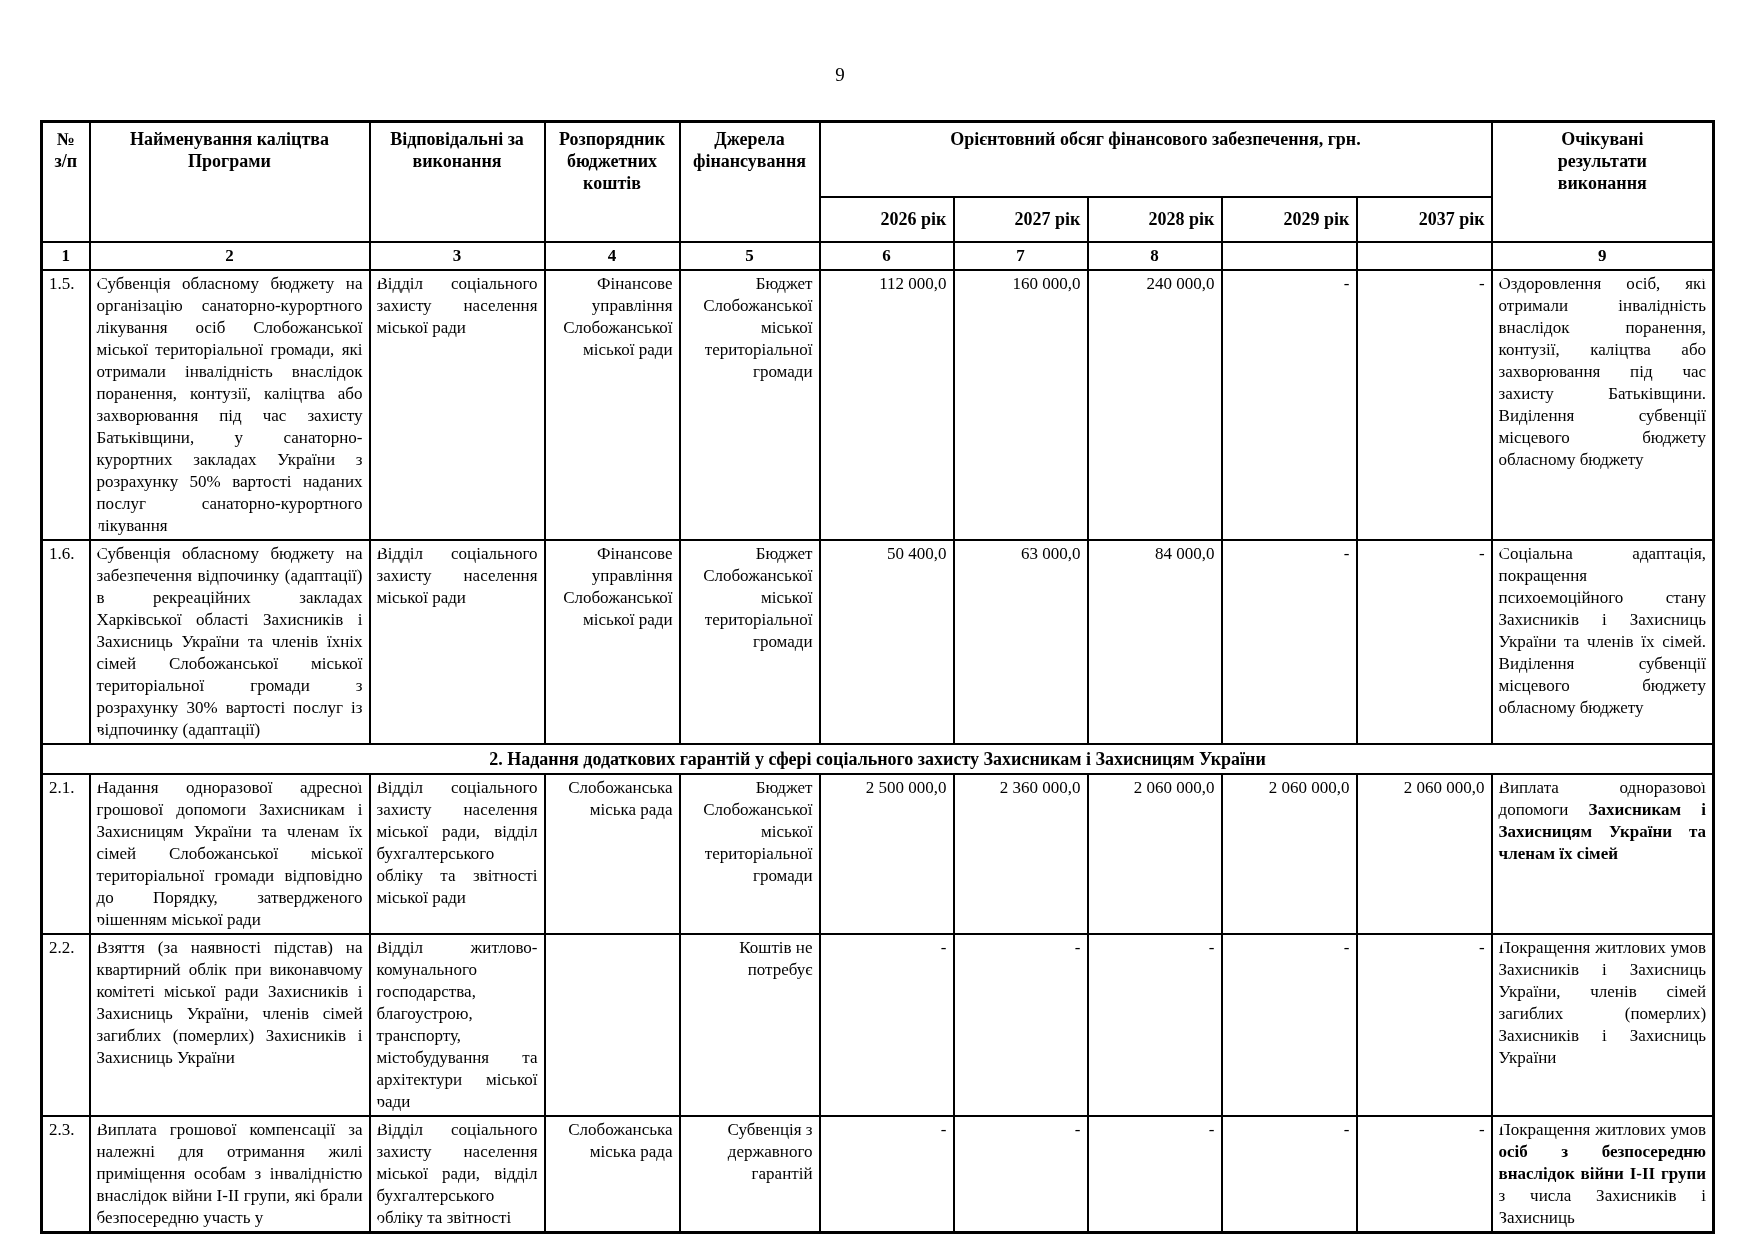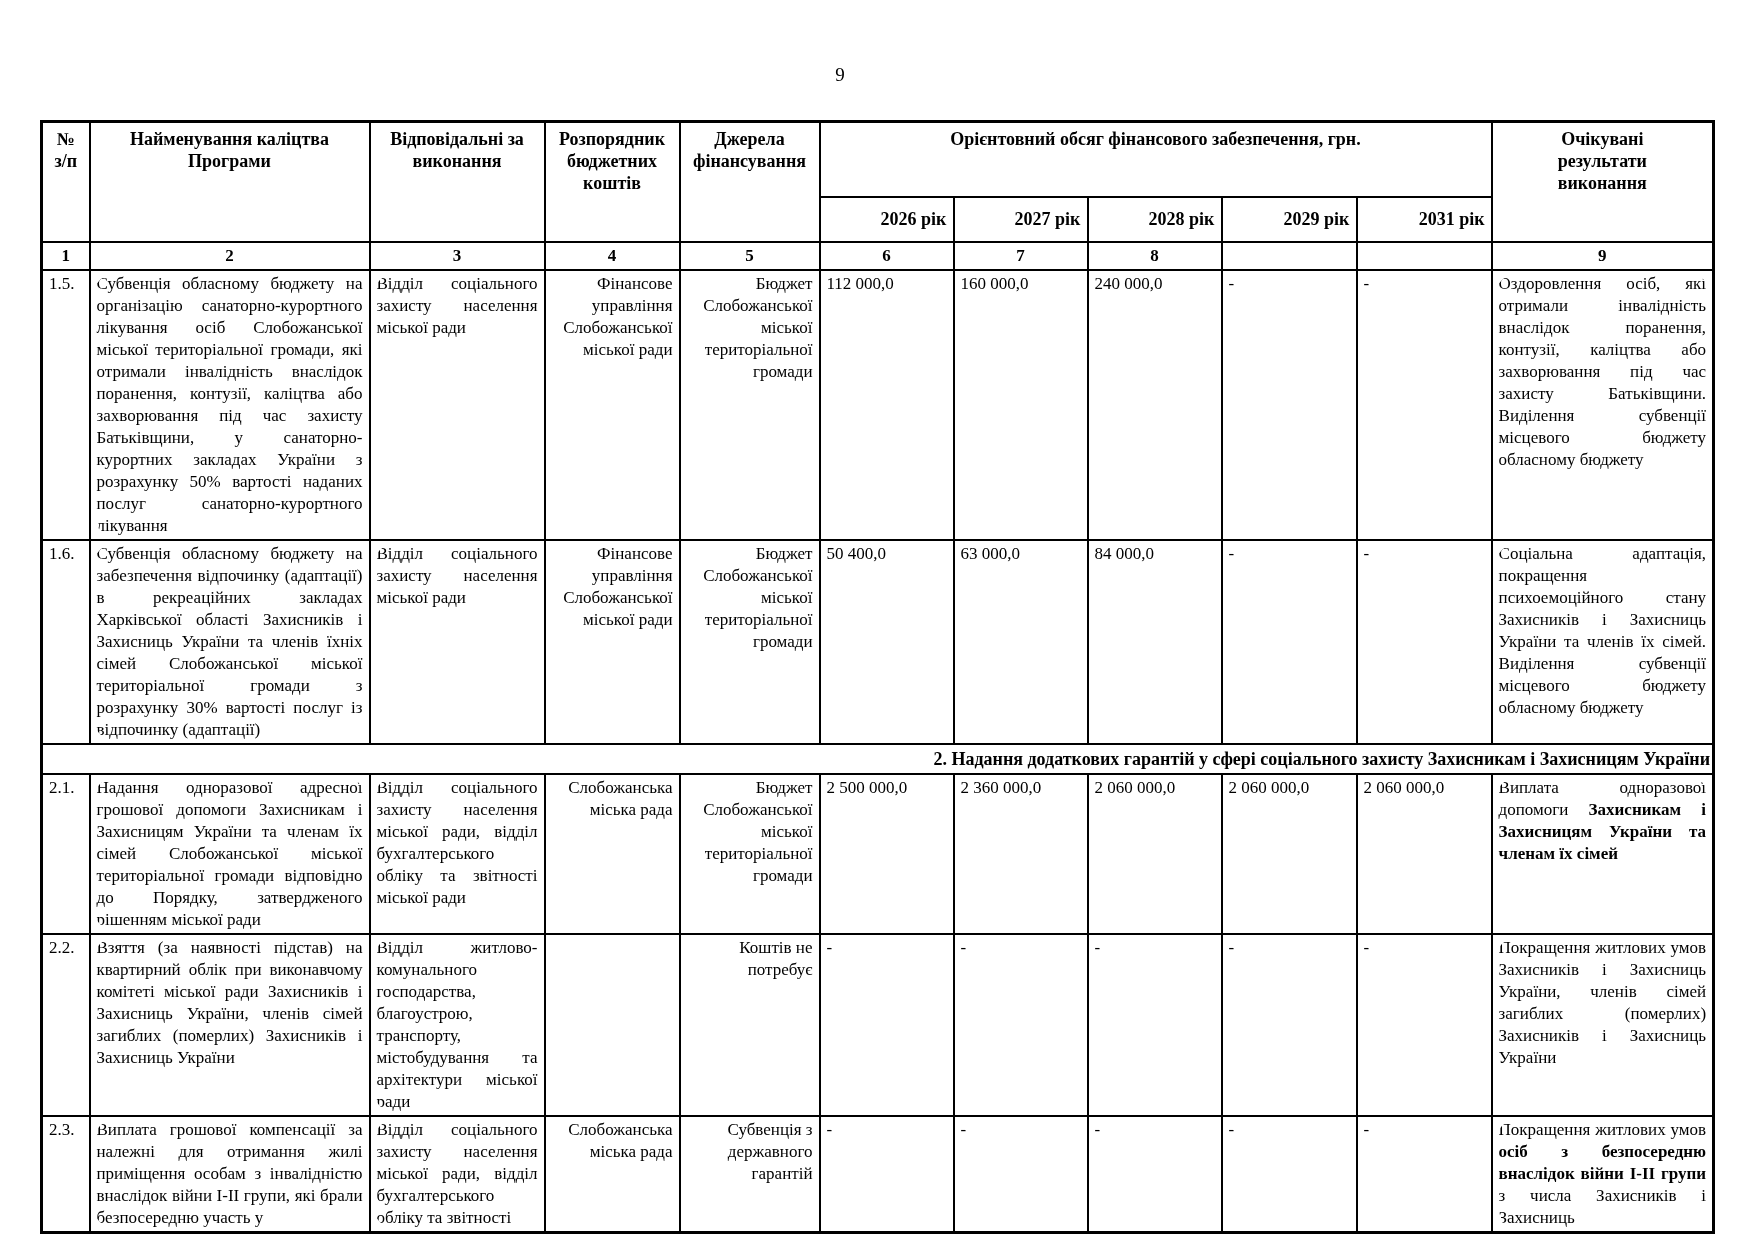--- a/index.html
+++ b/index.html
@@ -34,28 +34,28 @@
   tr.r-h1{height:75px}
   tr.r-h1 th{font-size:18px;text-align:center;vertical-align:top;padding-top:5px;}
   th.mid{vertical-align:middle;padding-top:2px;}
   tr.r-years{height:45px}
   tr.r-years th{font-size:18px;text-align:right;vertical-align:middle;}
   tr.r-nums{height:28px}
   tr.r-nums td{font-weight:bold;text-align:center;padding:1px 2px;line-height:24px;}
   tr.r-15{height:268px}
   tr.r-16{height:199px}
   tr.r-sec{height:30px}
-  tr.r-sec td{font-weight:bold;font-size:18px;text-align:right;vertical-align:middle;padding:2px;}
+  tr.r-sec td{font-weight:bold;font-size:18px;text-align:center;vertical-align:middle;padding:2px;}
   tr.r-21{height:158px}
   tr.r-22{height:172px}
   tr.r-23{height:112px}
   td.num{padding-left:2px;padding-right:2px;}
   td.just{text-align:justify;border-radius:29px;}
   td.cen{text-align:right;}
-  td.val{text-align:left;padding-top:3px;}
+  td.val{text-align:right;padding-top:3px;}
 </style>
 </head>
 <body>
 
 <div class="page">
 
   <div class="pageno">9</div>
 
   <table class="doc">
     <colgroup>
@@ -89,21 +89,21 @@
         <th rowspan="2" class="pre">Очікувані
 результати
 виконання</th>
       </tr>
 
       <tr class="r-years">
         <th>2026 рік</th>
         <th>2027 рік</th>
         <th>2028 рік</th>
         <th>2029 рік</th>
-        <th>2031 рік</th>
+        <th>2037 рік</th>
       </tr>
 
       <tr class="r-nums">
         <td>1</td>
         <td>2</td>
         <td>3</td>
         <td>4</td>
         <td>5</td>
         <td>6</td>
         <td>7</td>

